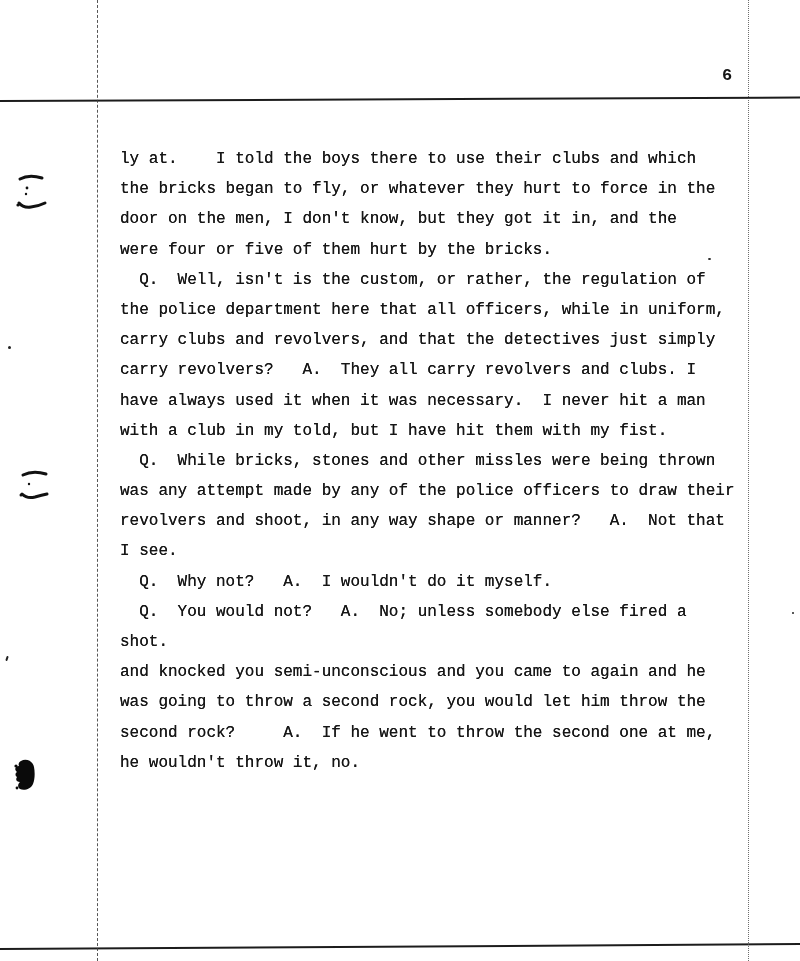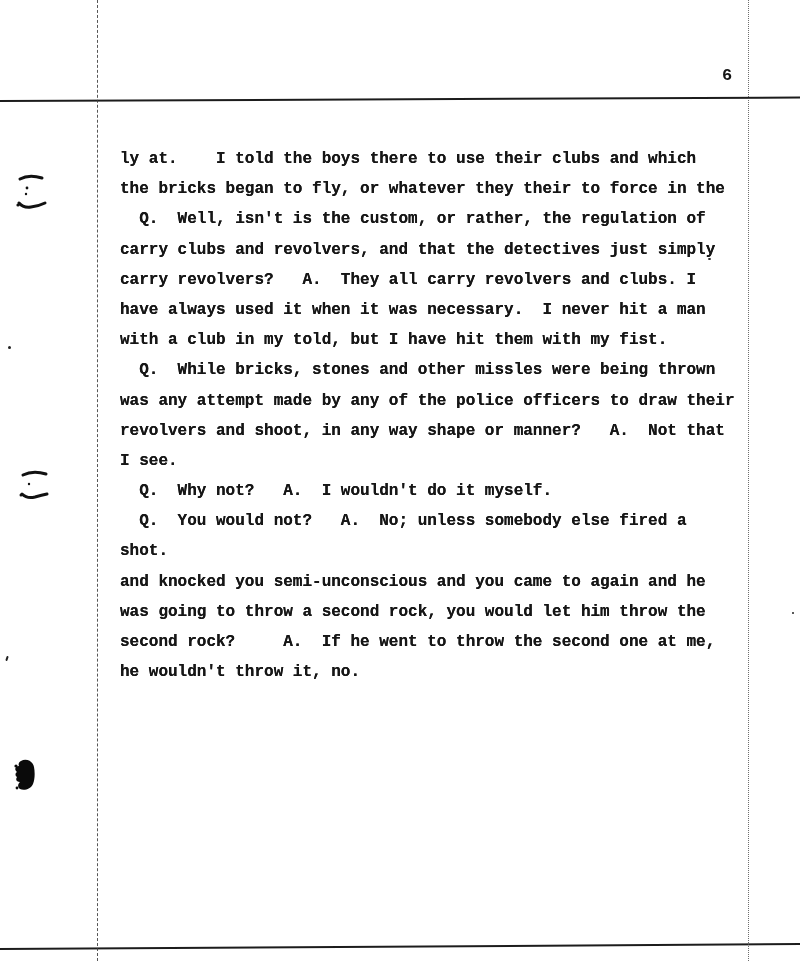--- a/index.html
+++ b/index.html
@@ -57,21 +57,21 @@
   }
   
   .text-block {
     position: absolute;
     left: 120px; top: 144px;
     width: 640px;
   }
   .line {
     white-space: pre;
     font-size: 16px;
-    font-weight: 700;
+    font-weight: 400;
     line-height: 30.2px;
     height: 30.2px;
     letter-spacing: 0px;
     text-shadow: 0 0 0.6px #222;
   }
   
   .margin-mark { position: absolute; }
   .mark-top    { left: 14px; top: 172px; }
   .mark-middle { left: 18px; top: 468px; }
   .ink-blot    { left: 12px; top: 758px; }
@@ -92,22 +92,25 @@
 
   <div class="rule-top"></div>
   <div class="rule-bottom"></div>
   <div class="margin-line-left"></div>
   <div class="margin-line-right"></div>
 
   <div class="page-number">6</div>
 
   <div class="text-block">
       <div class="line">ly at.    I told the boys there to use their clubs and which</div>
-      <div class="line">the bricks began to fly, or whatever they their to force in the</div>
+      <div class="line">the bricks began to fly, or whatever they hurt to force in the</div>
+      <div class="line">door on the men, I don't know, but they got it in, and the</div>
+      <div class="line">were four or five of them hurt by the bricks.</div>
       <div class="line">  Q.  Well, isn't is the custom, or rather, the regulation of</div>
+      <div class="line">the police department here that all officers, while in uniform,</div>
       <div class="line">carry clubs and revolvers, and that the detectives just simply</div>
       <div class="line">carry revolvers?   A.  They all carry revolvers and clubs. I</div>
       <div class="line">have always used it when it was necessary.  I never hit a man</div>
       <div class="line">with a club in my told, but I have hit them with my fist.</div>
       <div class="line">  Q.  While bricks, stones and other missles were being thrown</div>
       <div class="line">was any attempt made by any of the police officers to draw their</div>
       <div class="line">revolvers and shoot, in any way shape or manner?   A.  Not that</div>
       <div class="line">I see.</div>
       <div class="line">  Q.  Why not?   A.  I wouldn't do it myself.</div>
       <div class="line">  Q.  You would not?   A.  No; unless somebody else fired a</div>

